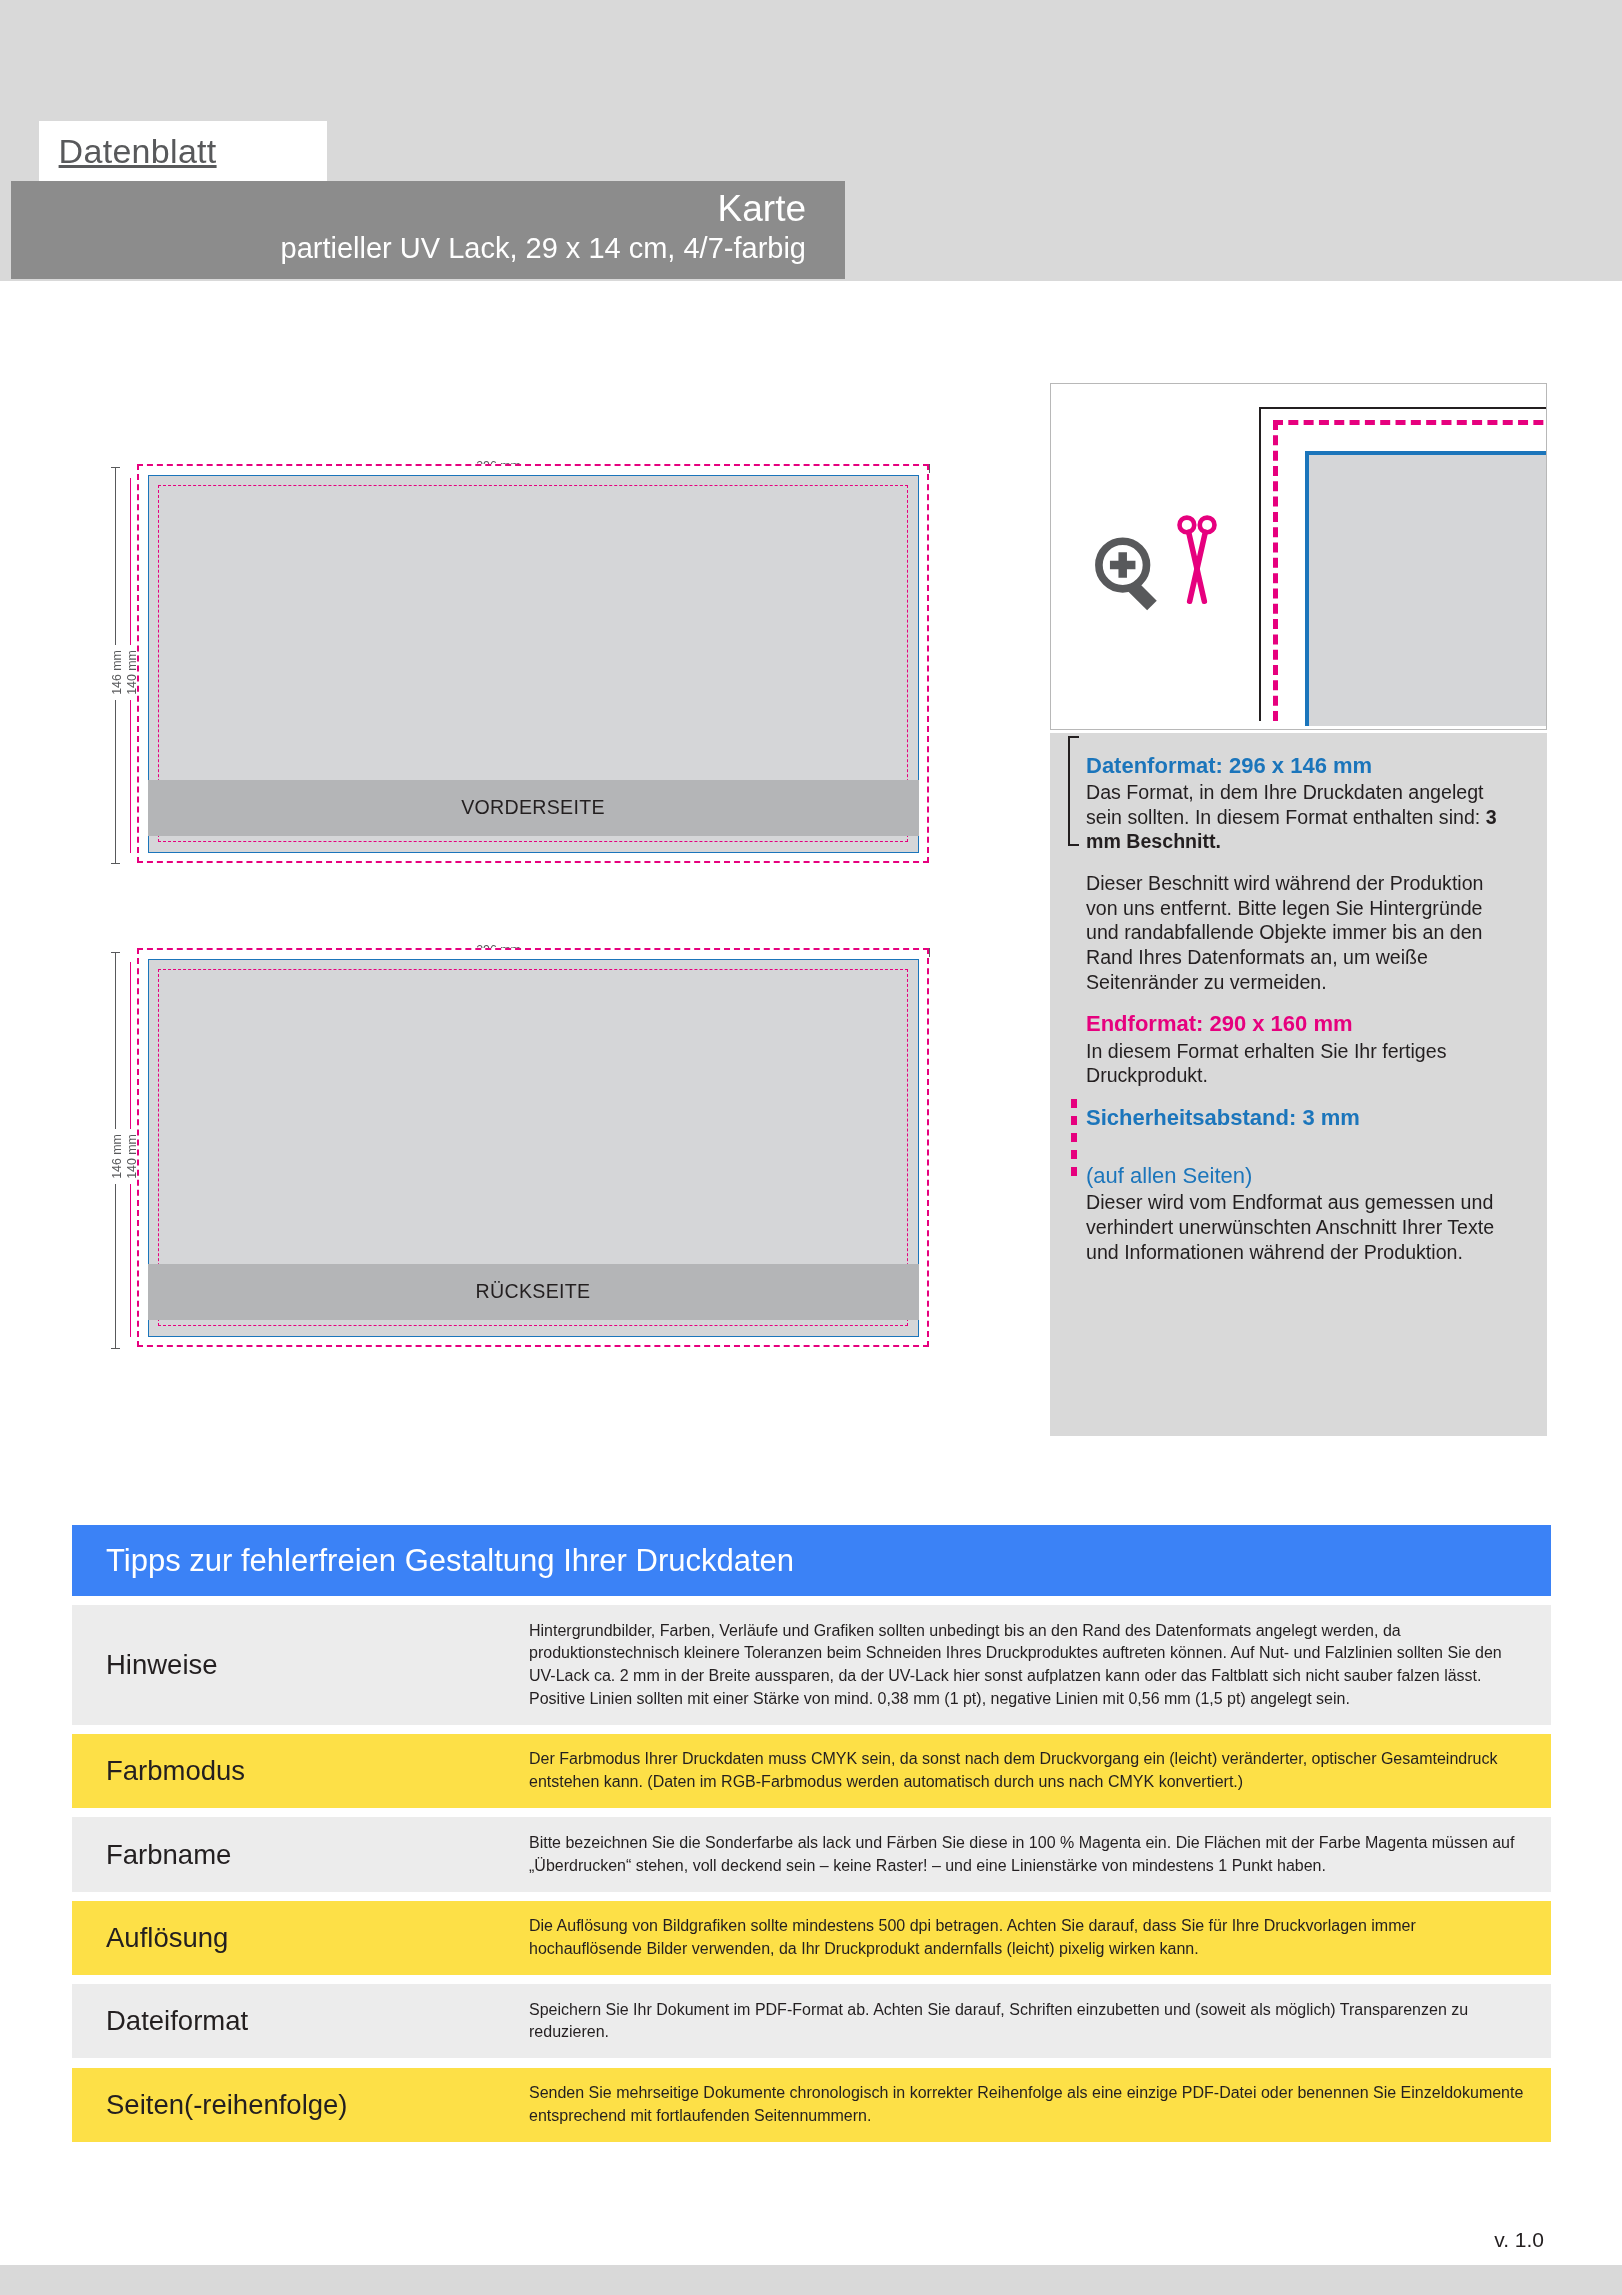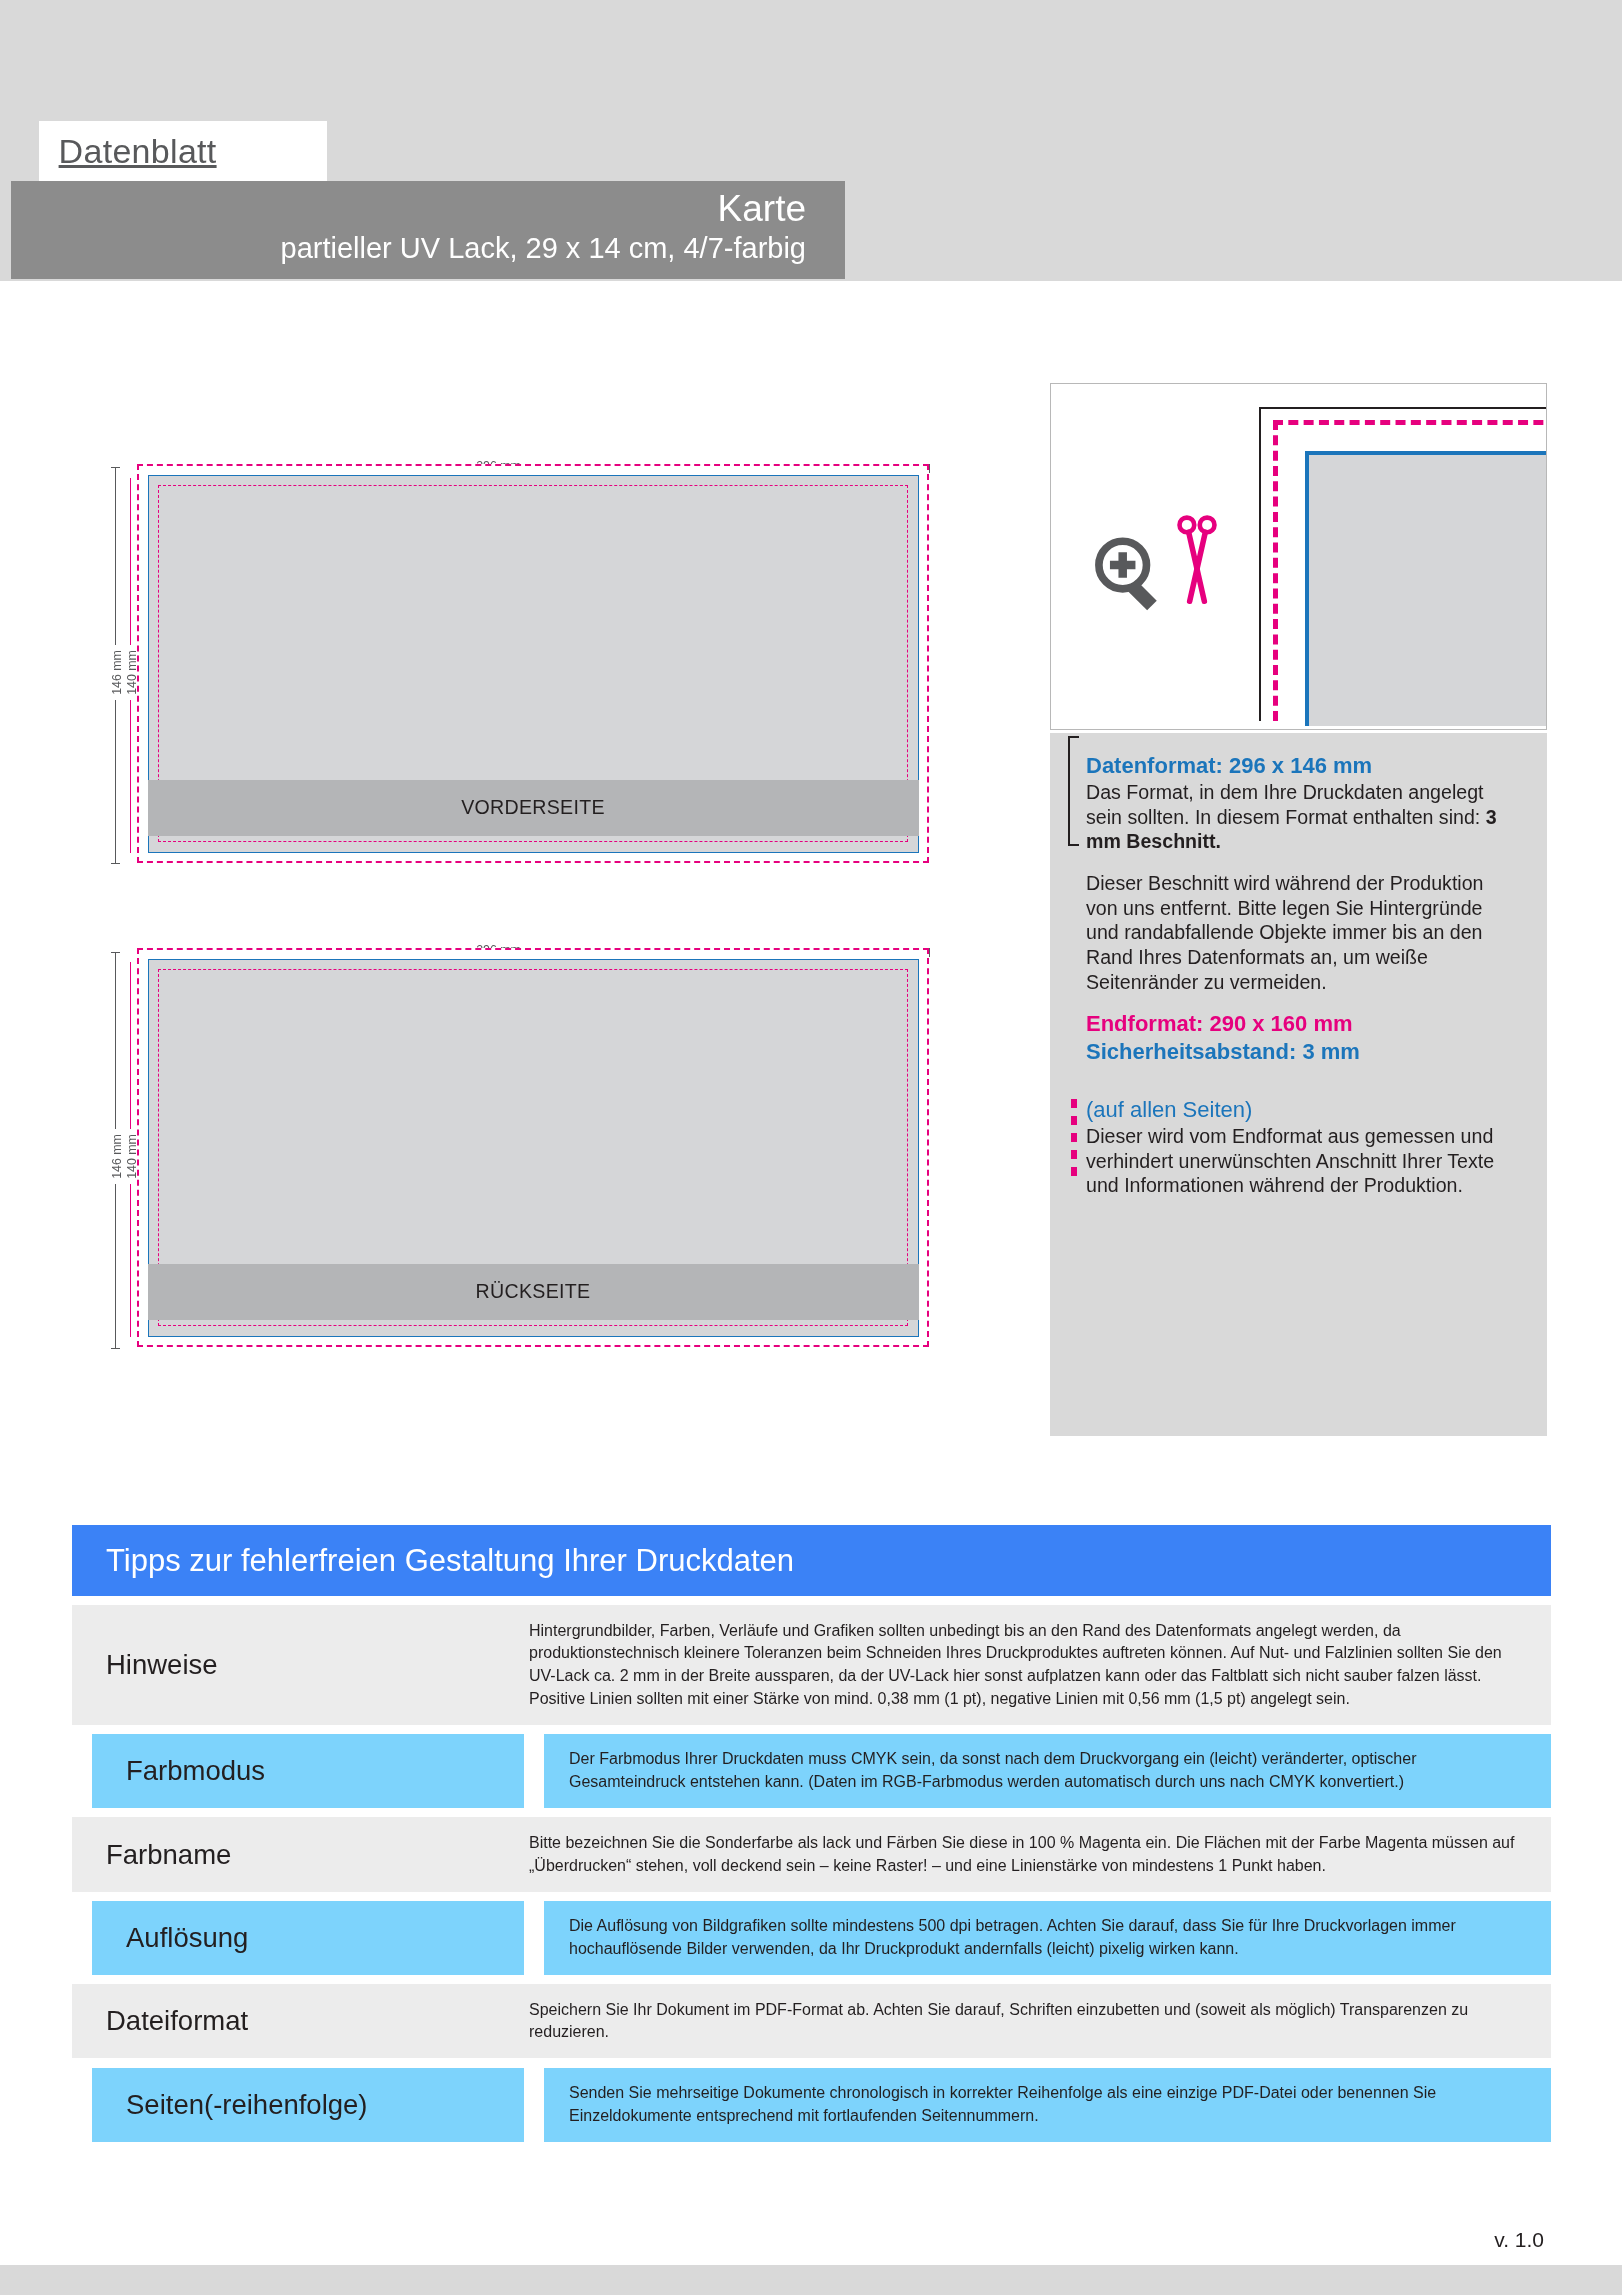--- a/index.html
+++ b/index.html
@@ -122,21 +122,21 @@
   
   .tips {
     position:absolute; left:72px; top:1525px; width:1479px;
   }
   .tips-header {
     background:#3b82f6; color:#ffffff; height:71px;
     display:flex; align-items:center; padding-left:34px;
     font-size:31px;
   }
   .tip-row { display:flex; align-items:stretch; margin-top:9.2px; }
-  .tip-row.alt .tip-label, .tip-row.alt .tip-text { background:#7dd3fc;margin-left:20px; }
+  .tip-row.alt .tip-label, .tip-row.alt .tip-text { background:#fde047; }
   .tip-label {
     width:432px; background:#ececec; display:flex; align-items:center;
     padding-left:34px; font-size:27.5px; color:#231f20;
   }
   .tip-text {
     flex:1; background:#ececec; padding:14.4px 26px 14.4px 25px;
     font-size:16px; line-height:1.42; color:#231f20;
   }
 
   .version {
@@ -236,20 +236,21 @@
 <div class="info-panel">
   <div class="bracket-blue"></div>
   <div class="dash-pink" style="top:366px;"></div>
 
   <div class="info-inner">
     <div class="info-h-blue">Datenformat: 296 x 146 mm</div>
     <p class="info-p"><span>Das Format, in dem Ihre Druckdaten angelegt sein sollten. In diesem Format enthalten sind: </span><b>3 mm Beschnitt.</b></p>
     <p class="info-p">Dieser Beschnitt wird während der Produktion von uns entfernt. Bitte legen Sie Hintergründe und randabfallende Objekte immer bis an den Rand Ihres Datenformats an, um weiße Seitenränder zu vermeiden.</p>
 
     <div class="info-h-pink">Endformat: 290 x 160 mm</div>
+    <p class="info-p">In diesem Format erhalten Sie Ihr fertiges Druckprodukt.</p>
 
     <div class="info-h-blue">Sicherheitsabstand: 3 mm</div>
     <div class="info-h-blue" style="font-weight:normal;margin-top:32px;">(auf allen Seiten)</div>
     <p class="info-p">Dieser wird vom Endformat aus gemessen und verhindert unerwünschten Anschnitt Ihrer Texte und Informationen während der Produktion.</p>
   </div>
 </div>
 
 <div class="tips">
   <div class="tips-header">Tipps zur fehlerfreien Gestaltung Ihrer Druckdaten</div>
 

